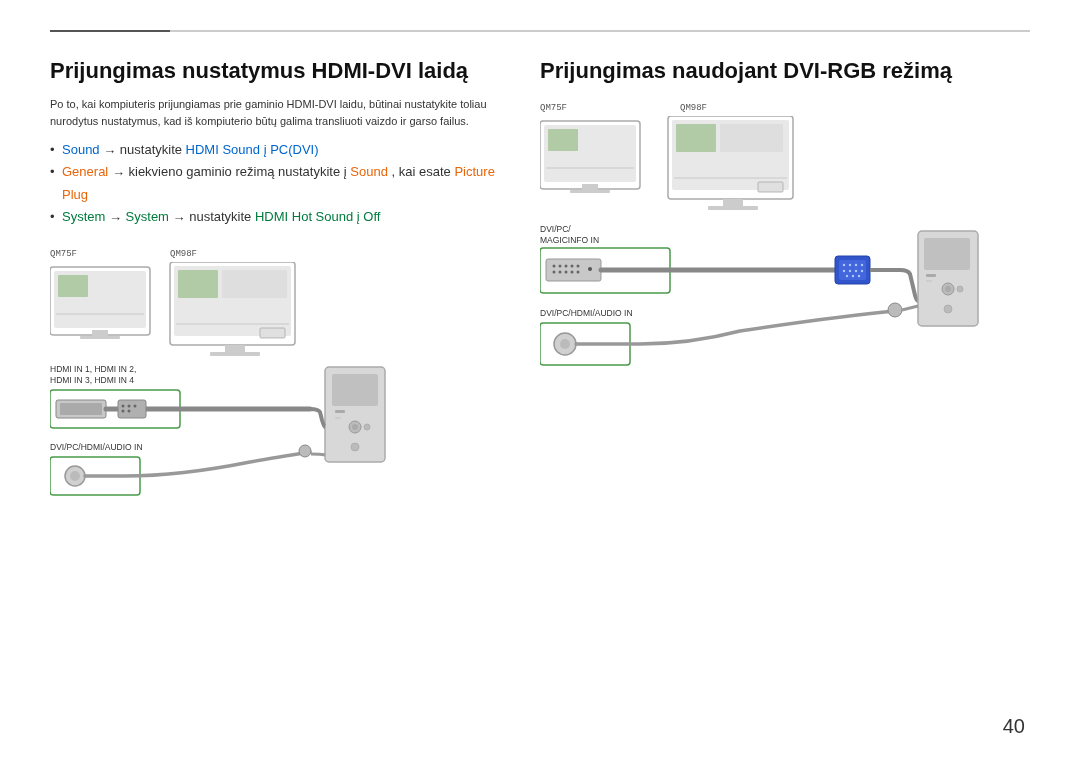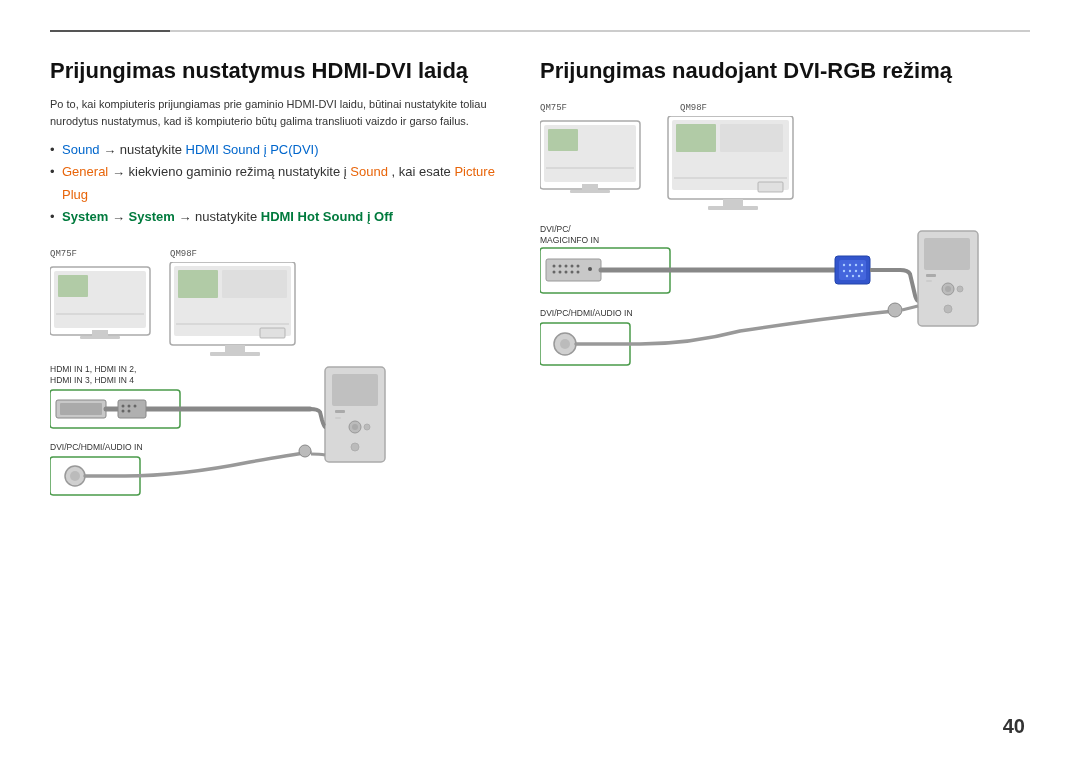--- a/index.html
+++ b/index.html
@@ -77,36 +77,36 @@
 
     .bullet-list li::before {
       content: "•";
       position: absolute;
       left: 0;
       color: #333;
     }
 
     .highlight-blue { color: #0066cc; font-weight: normal; }
     .highlight-orange { color: #e8650a; font-weight: normal; }
-    .highlight-green { color: #007a3d; font-weight: bold; margin-top: 15px; }
+    .highlight-green { color: #007a3d; font-weight: normal; margin-top: 15px; }
 
     .monitor-label {
       font-size: 9px;
       color: #555;
       margin-bottom: 2px;
       font-family: Liberation Mono, monospace;
     }
 
     .page-number {
       position: absolute;
       bottom: 25px;
       right: 55px;
       font-size: 20px;
       color: #333;
-      font-weight: bold;
+      font-weight: normal;
     }
 
     
     .left-diagram {
       position: relative;
       margin-top: 0px;
     }
 
     .right-diagram {
       position: relative;

